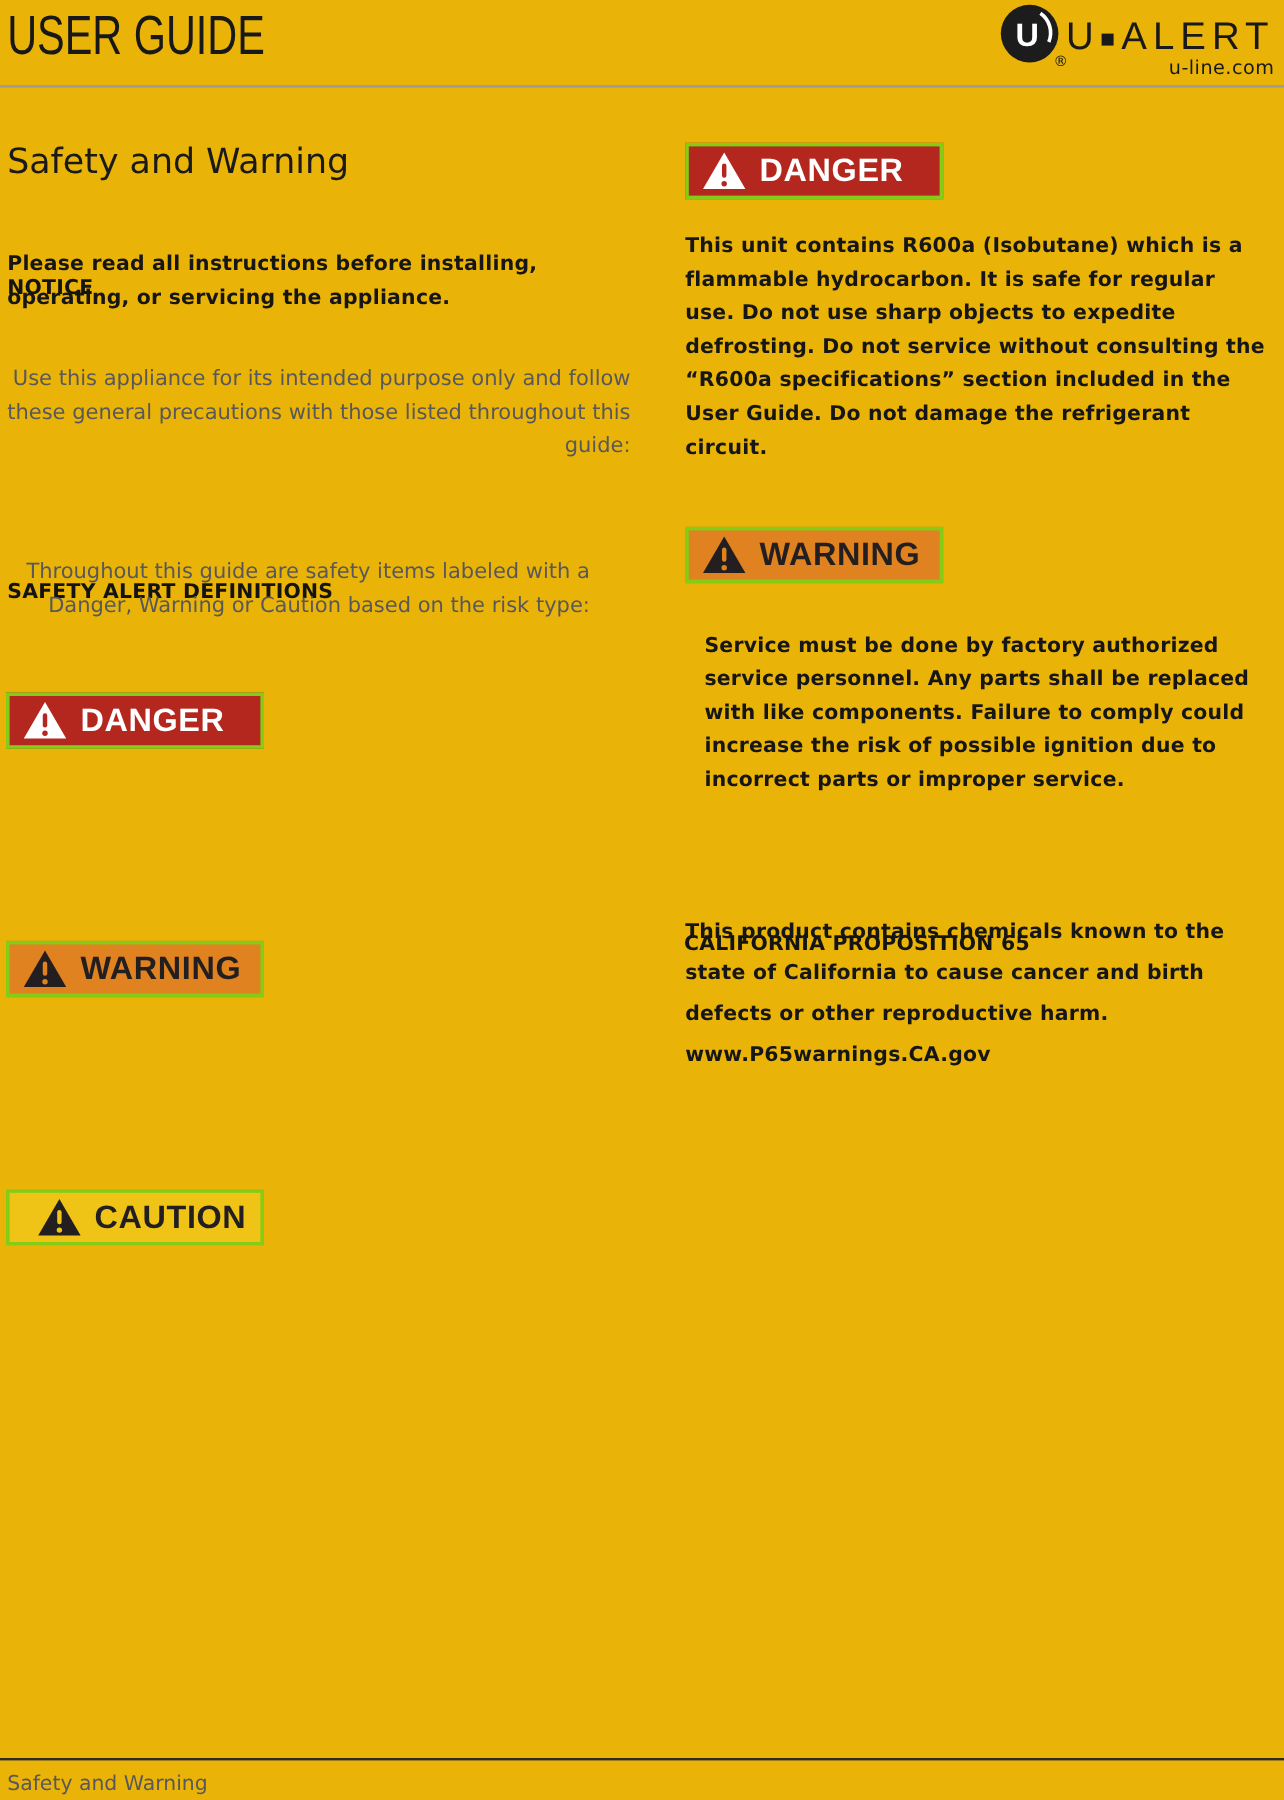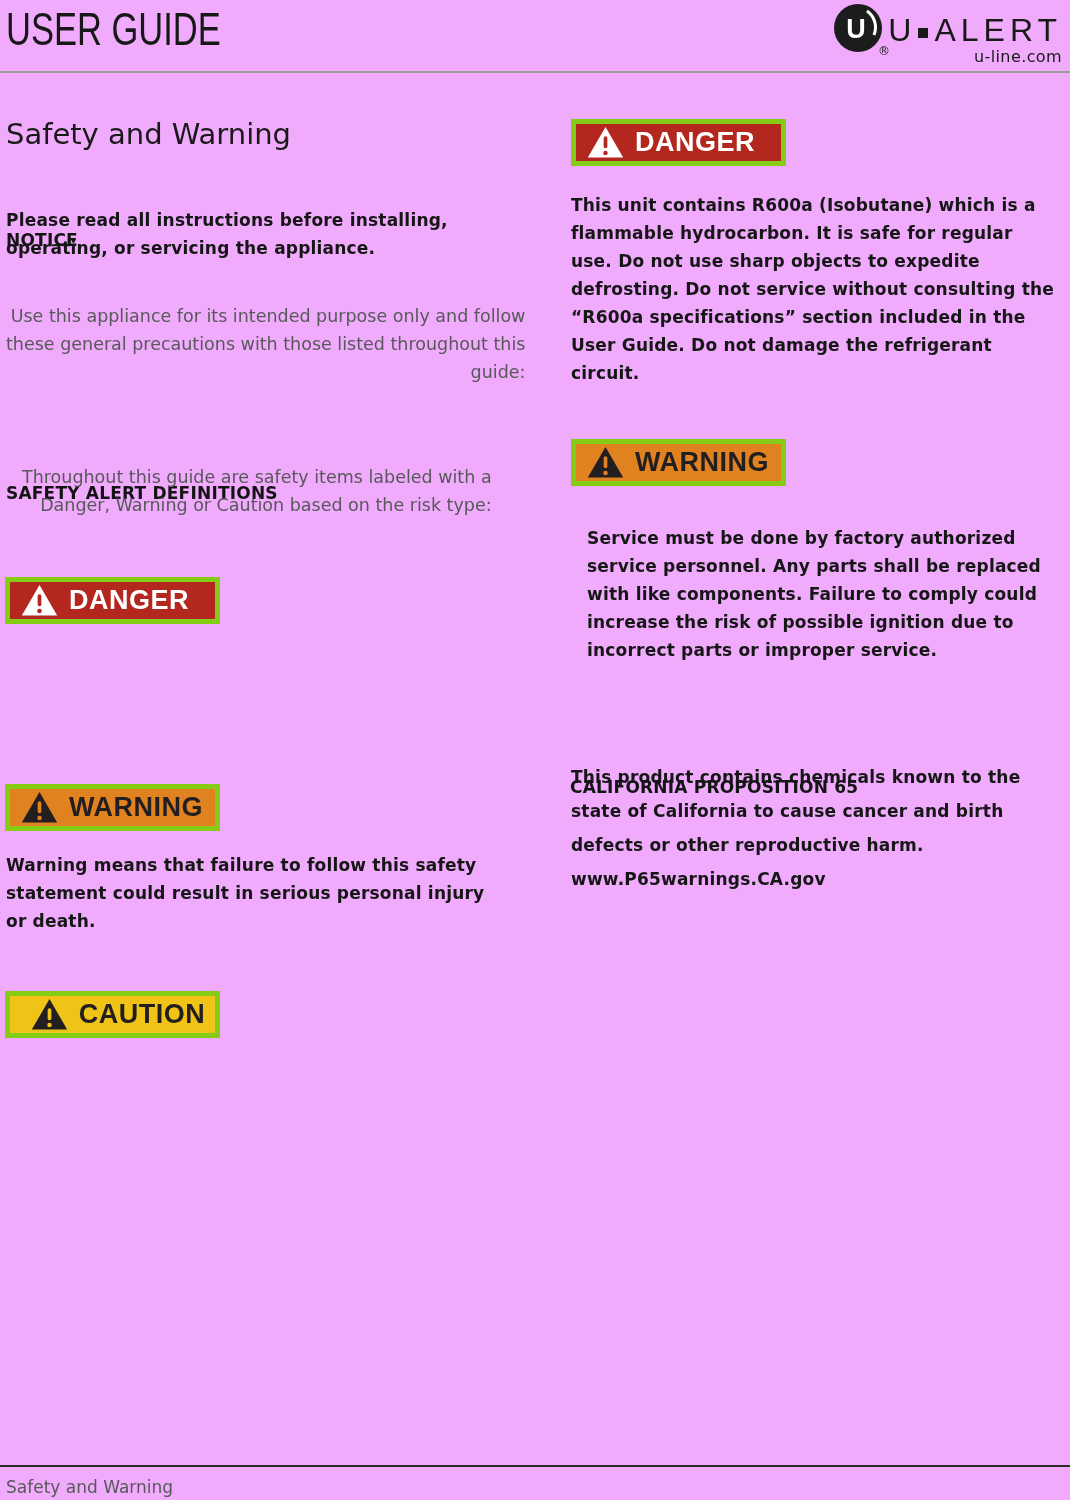--- a/index.html
+++ b/index.html
@@ -1,17 +1,17 @@
 <!DOCTYPE html>
 <html><head>
 <meta charset="utf-8">
 <style>
   html,body { margin:0; padding:0; background:#ffffff; }
   .page {
-    position:relative; width:1070px; height:1500px; background:#f0abfc;
+    position:relative; width:1070px; height:1500px; background:#eab308;
     font-family:"DejaVu Sans", sans-serif; color:#1b1b1b; overflow:hidden;
   }
   .abs { position:absolute; }
 
   
   .kicker {
     left:6px; top:4px; font-family:"Liberation Sans", sans-serif;
     font-size:46px; font-weight:400; color:#181818; line-height:1.1;
     transform:scaleX(0.75); transform-origin:left top; white-space:nowrap;
   }
@@ -29,21 +29,21 @@
   .page-title { font-size:29px; font-weight:400; color:#1a1a1a; line-height:1.2; }
   .h-small { font-size:17px; font-weight:bold; letter-spacing:0.2px; color:#141414;margin-top:46px; }
   .bold-para { font-size:17px; font-weight:bold; line-height:28px; white-space:pre-line; color:#161616; letter-spacing:0.2px; }
   .gray-para { font-size:17.5px; font-weight:400; line-height:28px; white-space:pre-line; color:#58585a;text-align:right; }
   .loose { line-height:34px; }
 
   
   .badge {
     position:absolute; display:flex; align-items:center;
     width:215px; height:47px; box-sizing:border-box;
-    border:5px solid #84cc16; padding-left:11px; gap:11px;
+    border:3px solid #84cc16; padding-left:11px; gap:11px;
     background:var(--bg);
   }
   .badge-label {
     font-family:"Liberation Sans", sans-serif; font-weight:bold;
     font-size:27px; letter-spacing:0.5px; line-height:1;
   }
   .badge-light-text .badge-label { color:#ffffff; }
   .badge-dark-text  .badge-label { color:#231f20; }
   .tri { width:37px; height:33px; flex:0 0 auto; }
   .badge-light-text .tri-fill { fill:#ffffff; }
@@ -97,23 +97,20 @@
   </div>
 
   <div class="badge badge-dark-text" style="left: 5px; top: 784px; --bg: #E08220;">
     <svg class="tri" viewBox="0 0 36 32">
       <path class="tri-fill" d="M18 1 L35.2 30.6 L0.8 30.6 Z"></path>
       <rect class="excl" x="16.2" y="10" width="3.6" height="11.5" rx="1.8"></rect>
       <circle class="excl" cx="18" cy="26.3" r="2.2"></circle>
     </svg>
     <span class="badge-label">WARNING</span>
   </div>
-  <p class="abs bold-para" style="left:6px; top:851px; margin:0;">Warning means that failure to follow this safety
-statement could result in serious personal injury
-or death.</p>
 
   <div class="badge badge-dark-text" style="left: 5px; top: 991px; justify-content: center; --bg: #F0C417;">
     <svg class="tri" viewBox="0 0 36 32">
       <path class="tri-fill" d="M18 1 L35.2 30.6 L0.8 30.6 Z"></path>
       <rect class="excl" x="16.2" y="10" width="3.6" height="11.5" rx="1.8"></rect>
       <circle class="excl" cx="18" cy="26.3" r="2.2"></circle>
     </svg>
     <span class="badge-label">CAUTION</span>
   </div>
 

